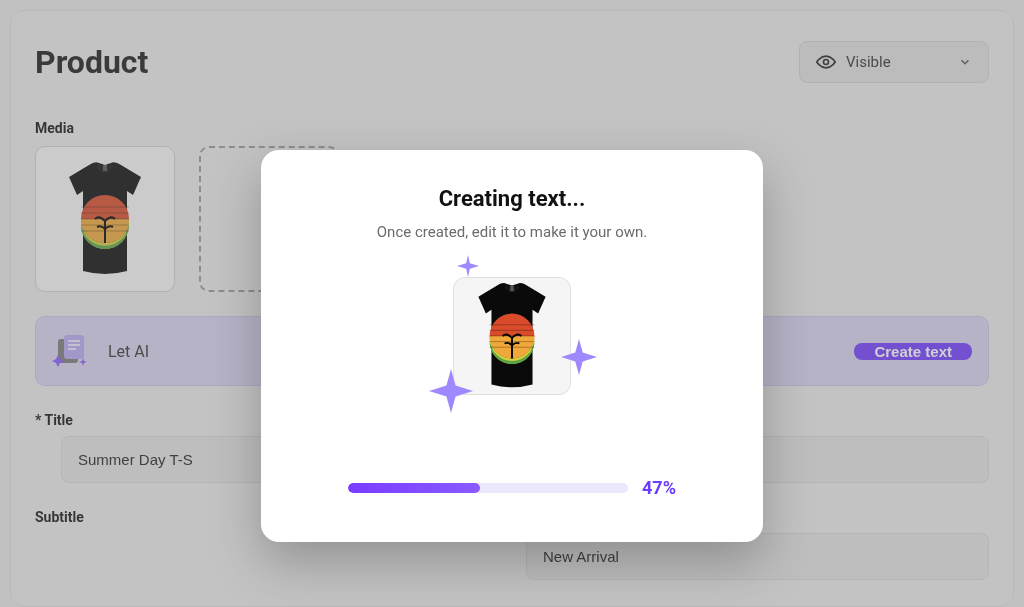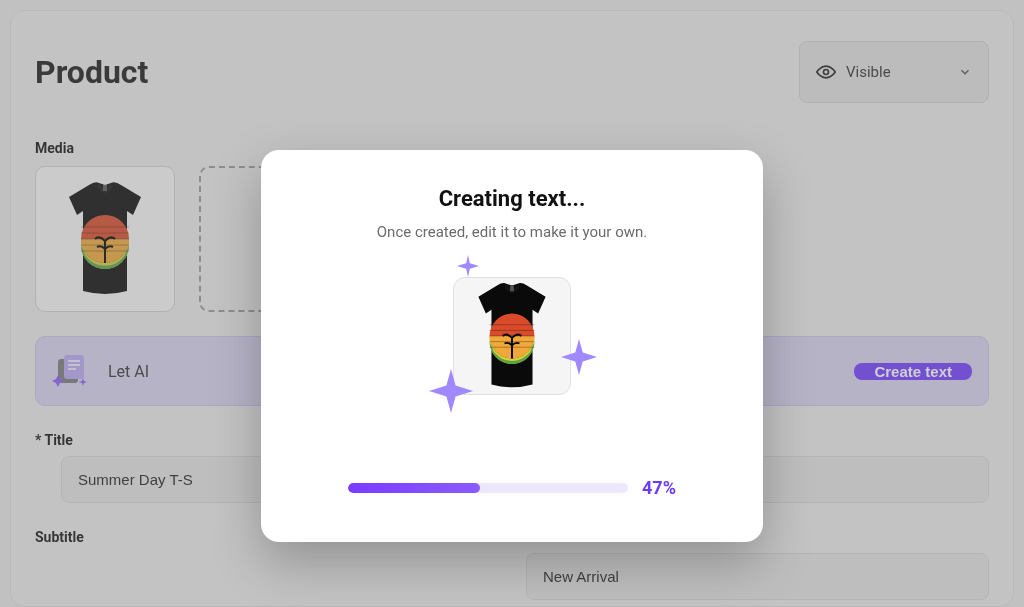--- a/index.html
+++ b/index.html
@@ -14,21 +14,21 @@
     background: #ececec;
     border-radius: 14px;
     padding: 30px 24px 0 24px;
     border: 1px solid #dcdcdc;
   }
   .header-row { display:flex; justify-content: space-between; align-items: center; }
   .product-title { font-size: 32px; font-weight: 700; color: #1a1a1a; }
   .visibility {
     display: flex; align-items: center; gap: 10px;
     background: #e0e0e0; border: 1px solid #d0d0d0;
-    border-radius: 8px; padding: 20px 16px;
+    border-radius: 8px; padding: 10px 16px;
     min-width: 190px; justify-content: space-between;
     color: #333; font-size: 15px; cursor: pointer;
   }
   .visibility-left { display:flex; align-items:center; gap:10px; }
   .eye-icon { width: 20px; height: 20px; display:inline-block; }
   .chevron { width: 14px; height: 14px; }
   .media-label { font-size: 14px; font-weight: 700; color: #111; margin-top: 37px; }
   .media-row { display:flex; gap: 24px; margin-top: 10px; }
   .thumb {
     width: 140px; height: 146px; background: #f7f7f7;

